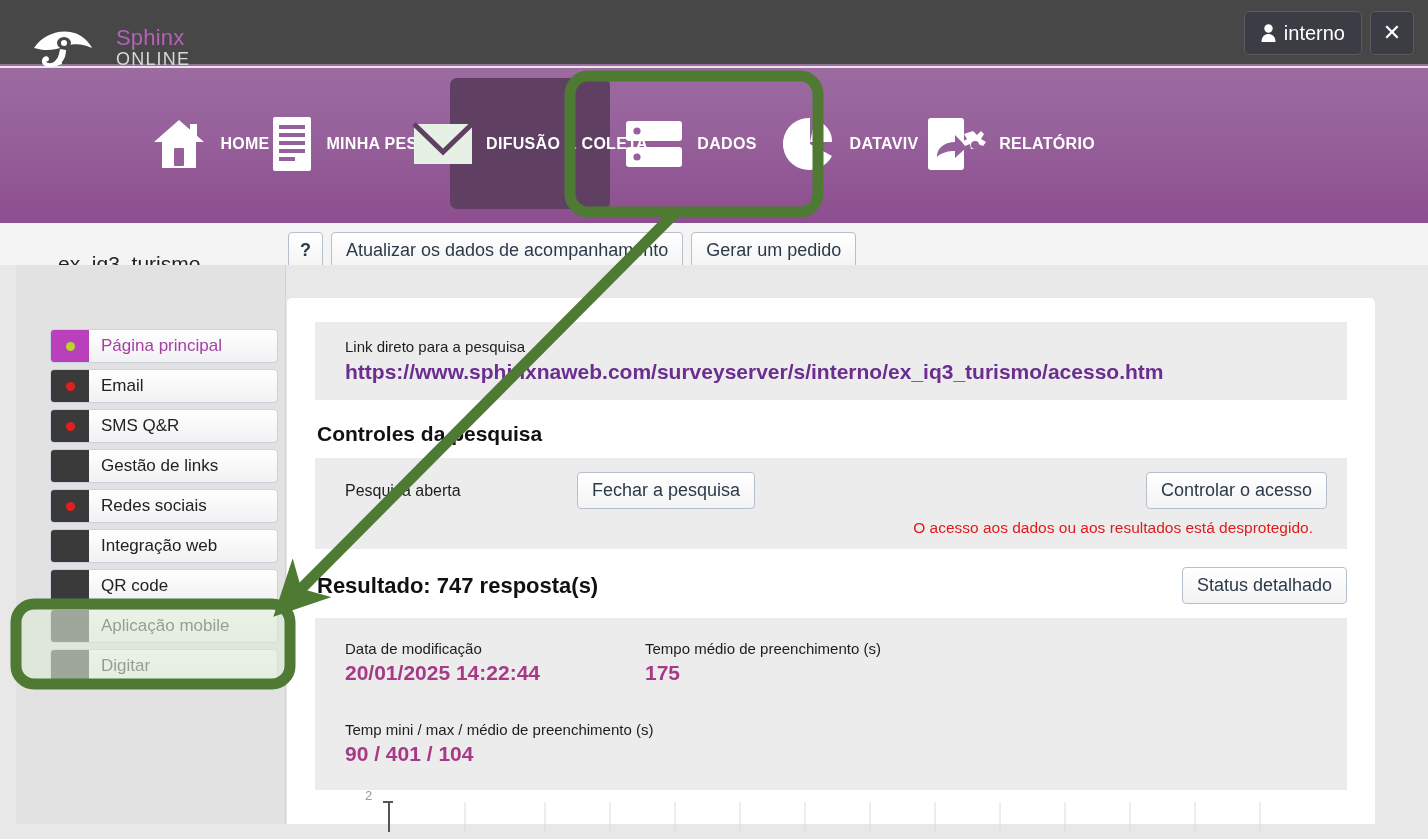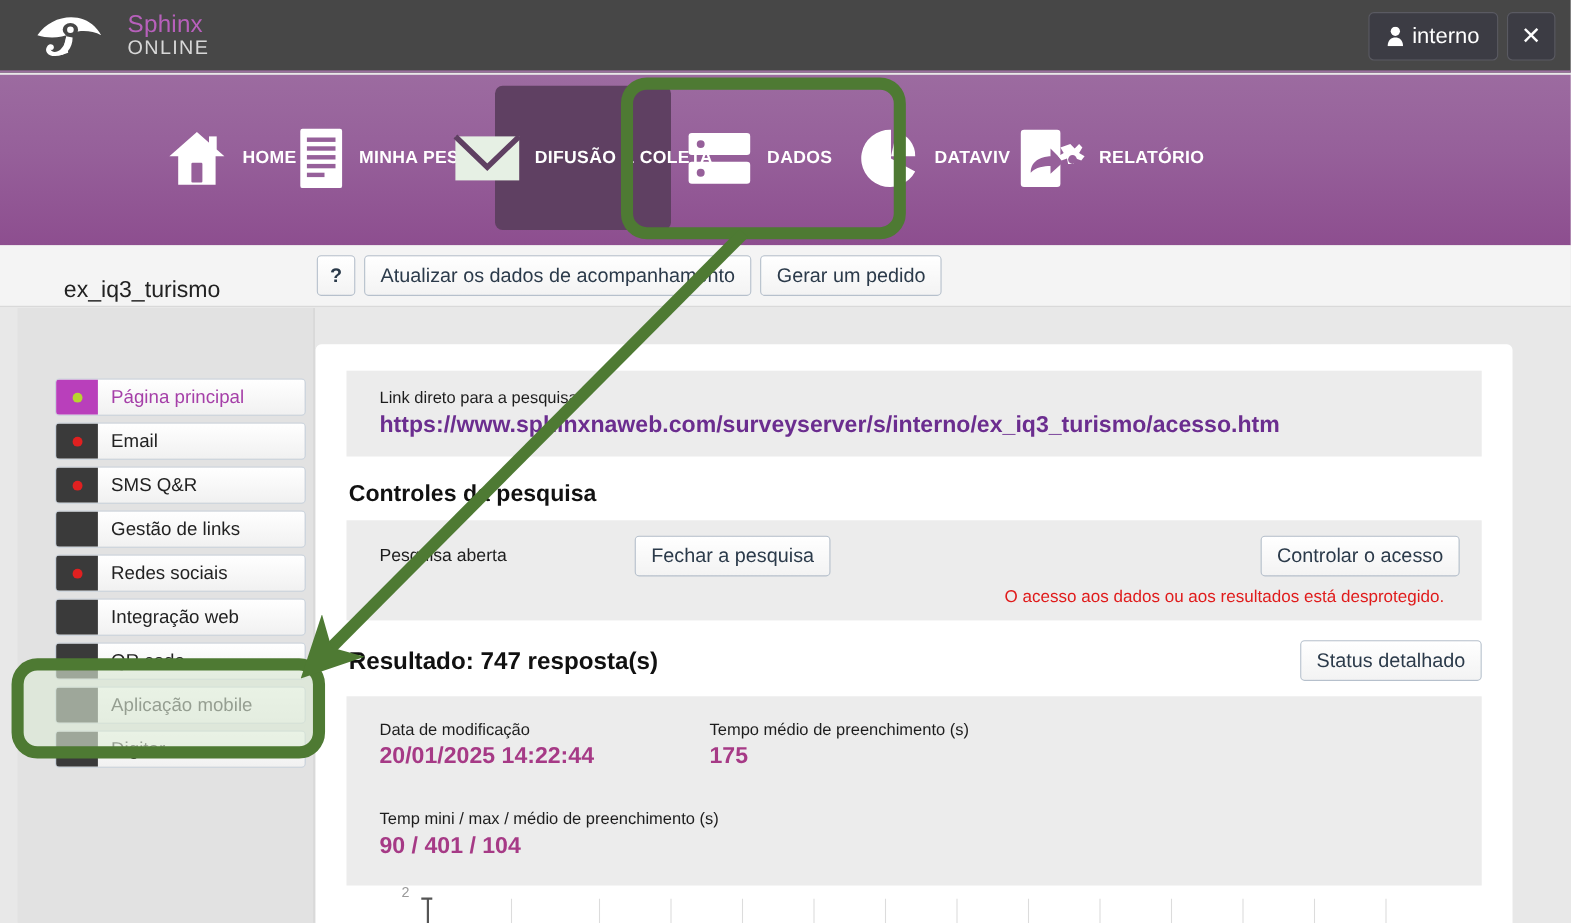--- a/index.html
+++ b/index.html
@@ -11,21 +11,21 @@
   }
   #app { position: relative; width: 1428px; height: 839px; }
 
   
   .topbar {
     position: absolute; left: 0; top: 0; width: 1428px; height: 66px;
     background: #474747;
     border-bottom: 2px solid #9b6f9e;
   }
   .logo-wrap {
-    position: absolute; left: 30px; top: 6px;
+    position: absolute; left: 30px; top: 22px;
     display: flex; align-items: center; gap: 12px;
   }
   .eye-icon { width: 74px; height: 48px; display: block; }
   .logo-text { line-height: 1; padding-top: 2px; }
   .logo-sphinx {
     display: block; color: #b760bb; font-size: 22px; letter-spacing: .2px;
   }
   .logo-online {
     display: block; color: #d8d8d8; font-size: 18px; letter-spacing: 1.2px;
     margin-top: 1px;
@@ -84,21 +84,21 @@
   .btn {
     background: linear-gradient(to bottom,#ffffff,#f3f3f3);
     border: 1px solid #b6c0cc; border-radius: 4px;
     color: #2b3a4a; font-size: 18px; padding: 7px 14px;
     cursor: pointer; white-space: nowrap;
   }
   .btn.sq { padding: 7px 11px; font-weight: bold; }
 
   
   .body-area {
-    position: absolute; left: 0; top: 280px; width: 1428px; height: 559px;
+    position: absolute; left: 0; top: 265px; width: 1428px; height: 559px;
     background: #e8e8e8;
   }
   .left-col {
     position: absolute; left: 16px; top: 0; width: 270px; height: 559px;
     background: #e2e2e2; border-right: 1px solid #d2d2d2;
   }
   .side-list { position: absolute; left: 34px; top: 64px; width: 228px; }
   .side-item {
     position: relative; height: 34px; margin-bottom: 6px;
     background: linear-gradient(to bottom,#ffffff,#f1f1f1);

